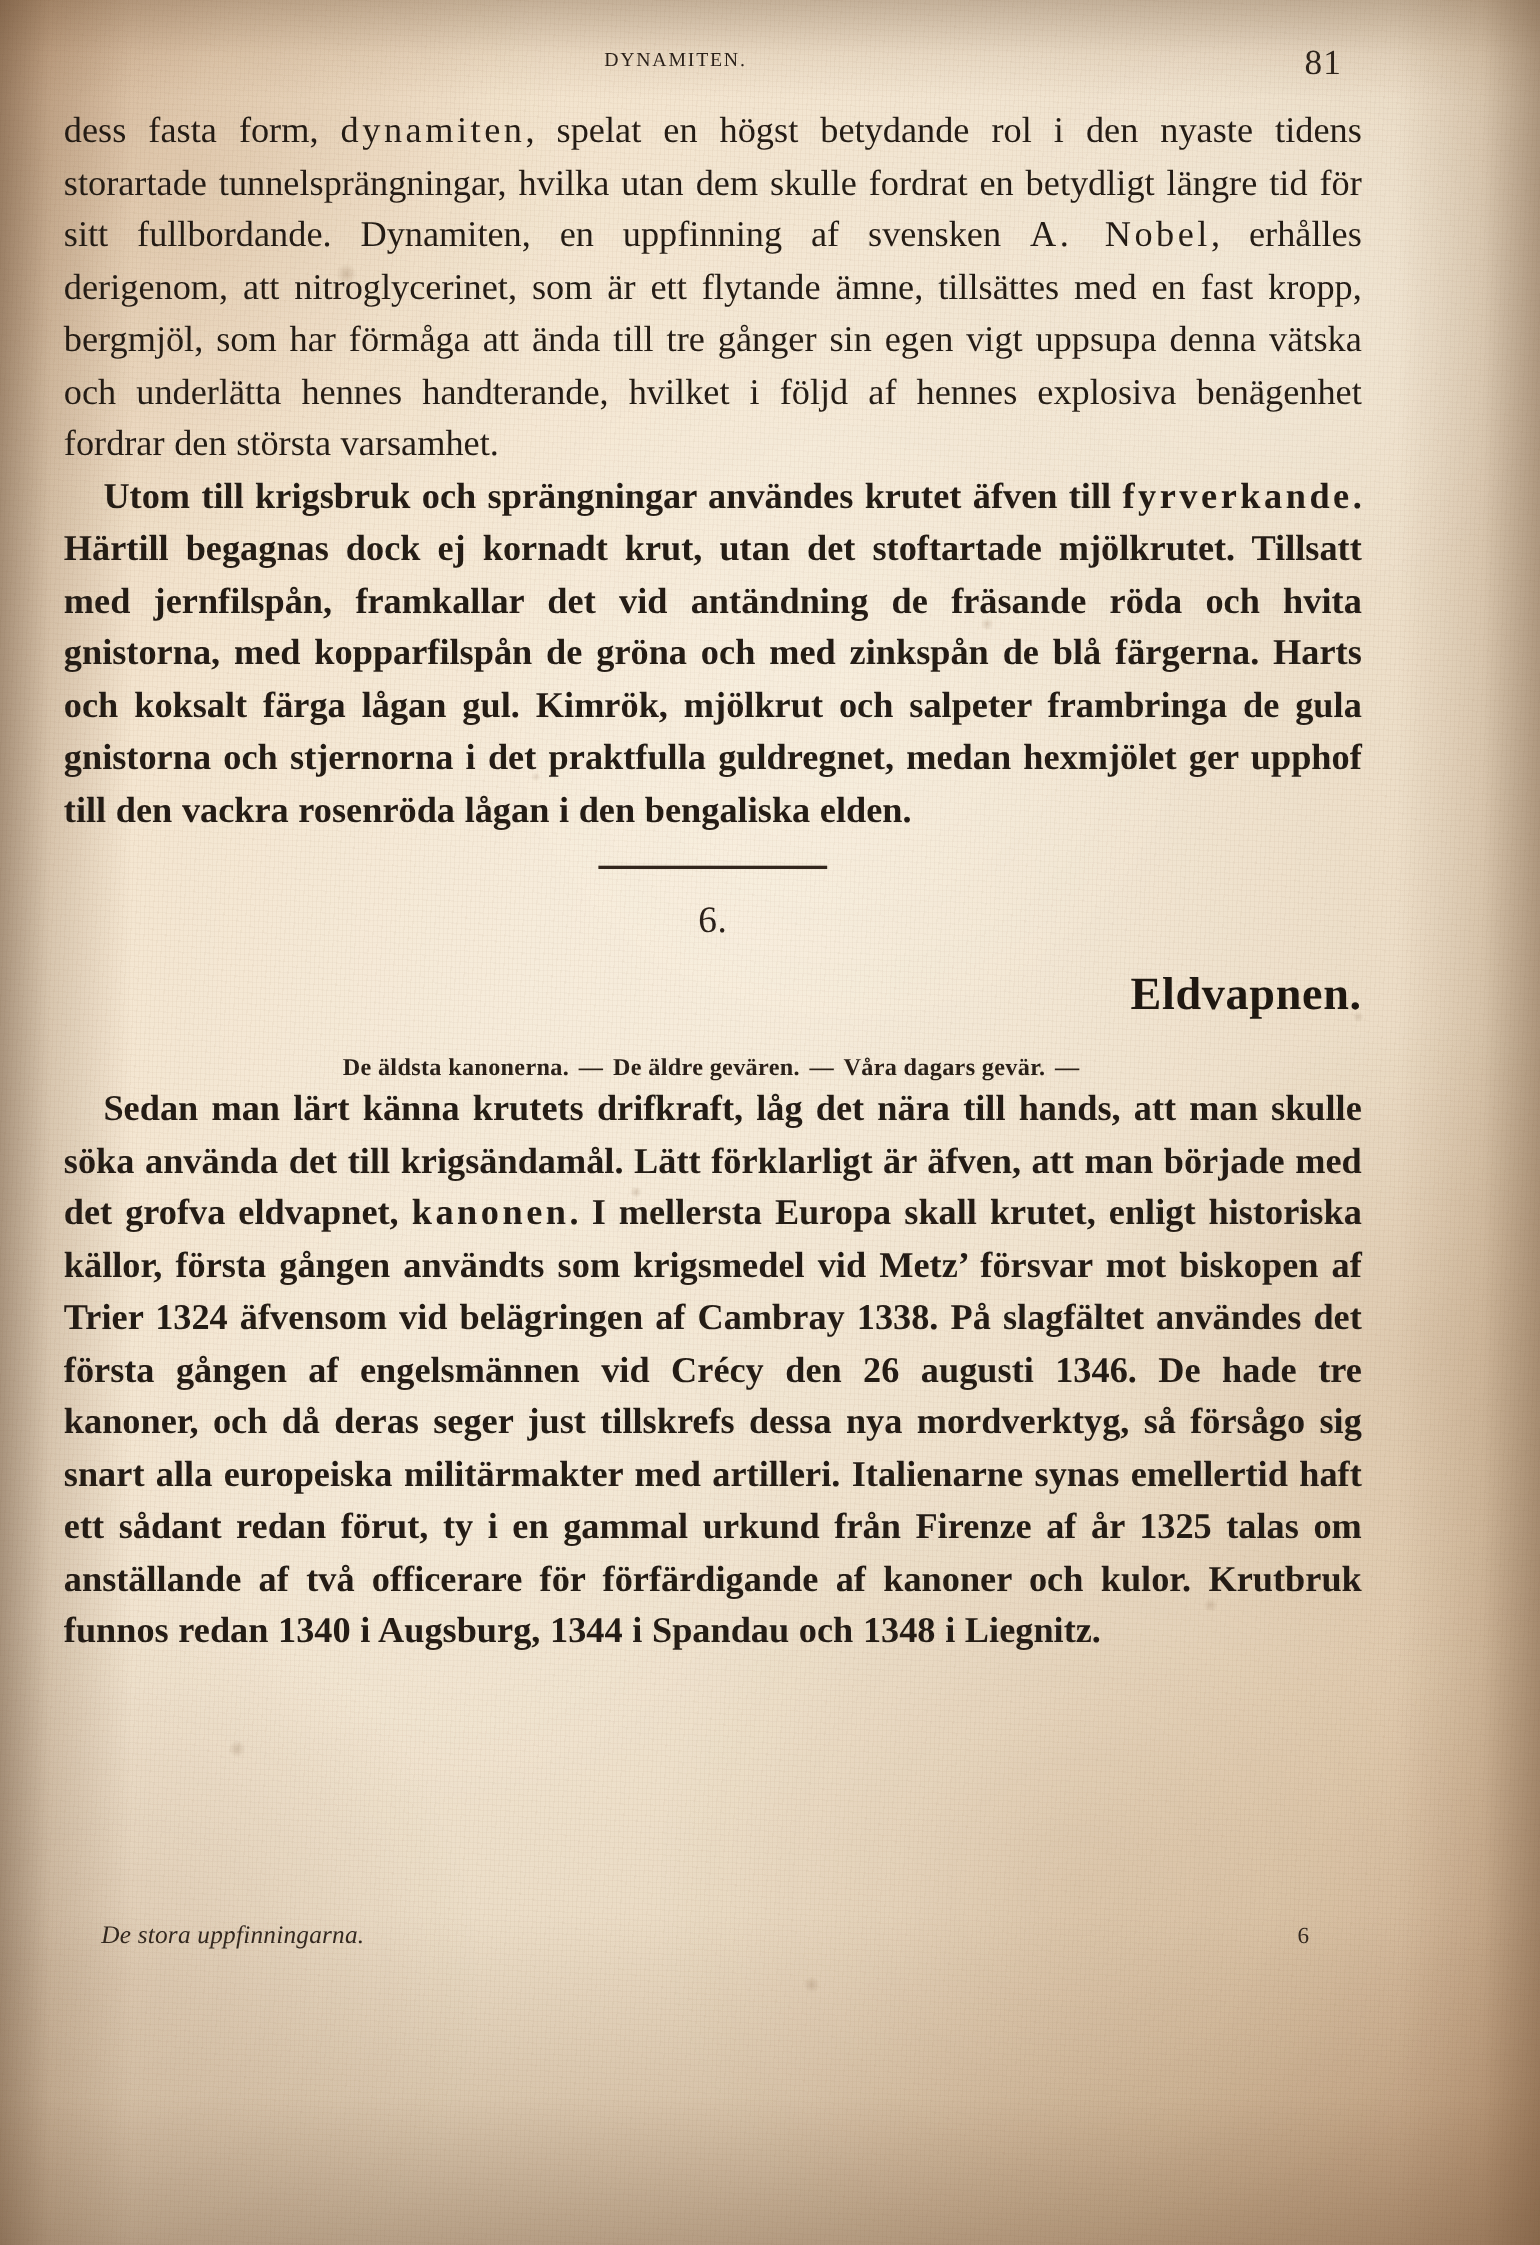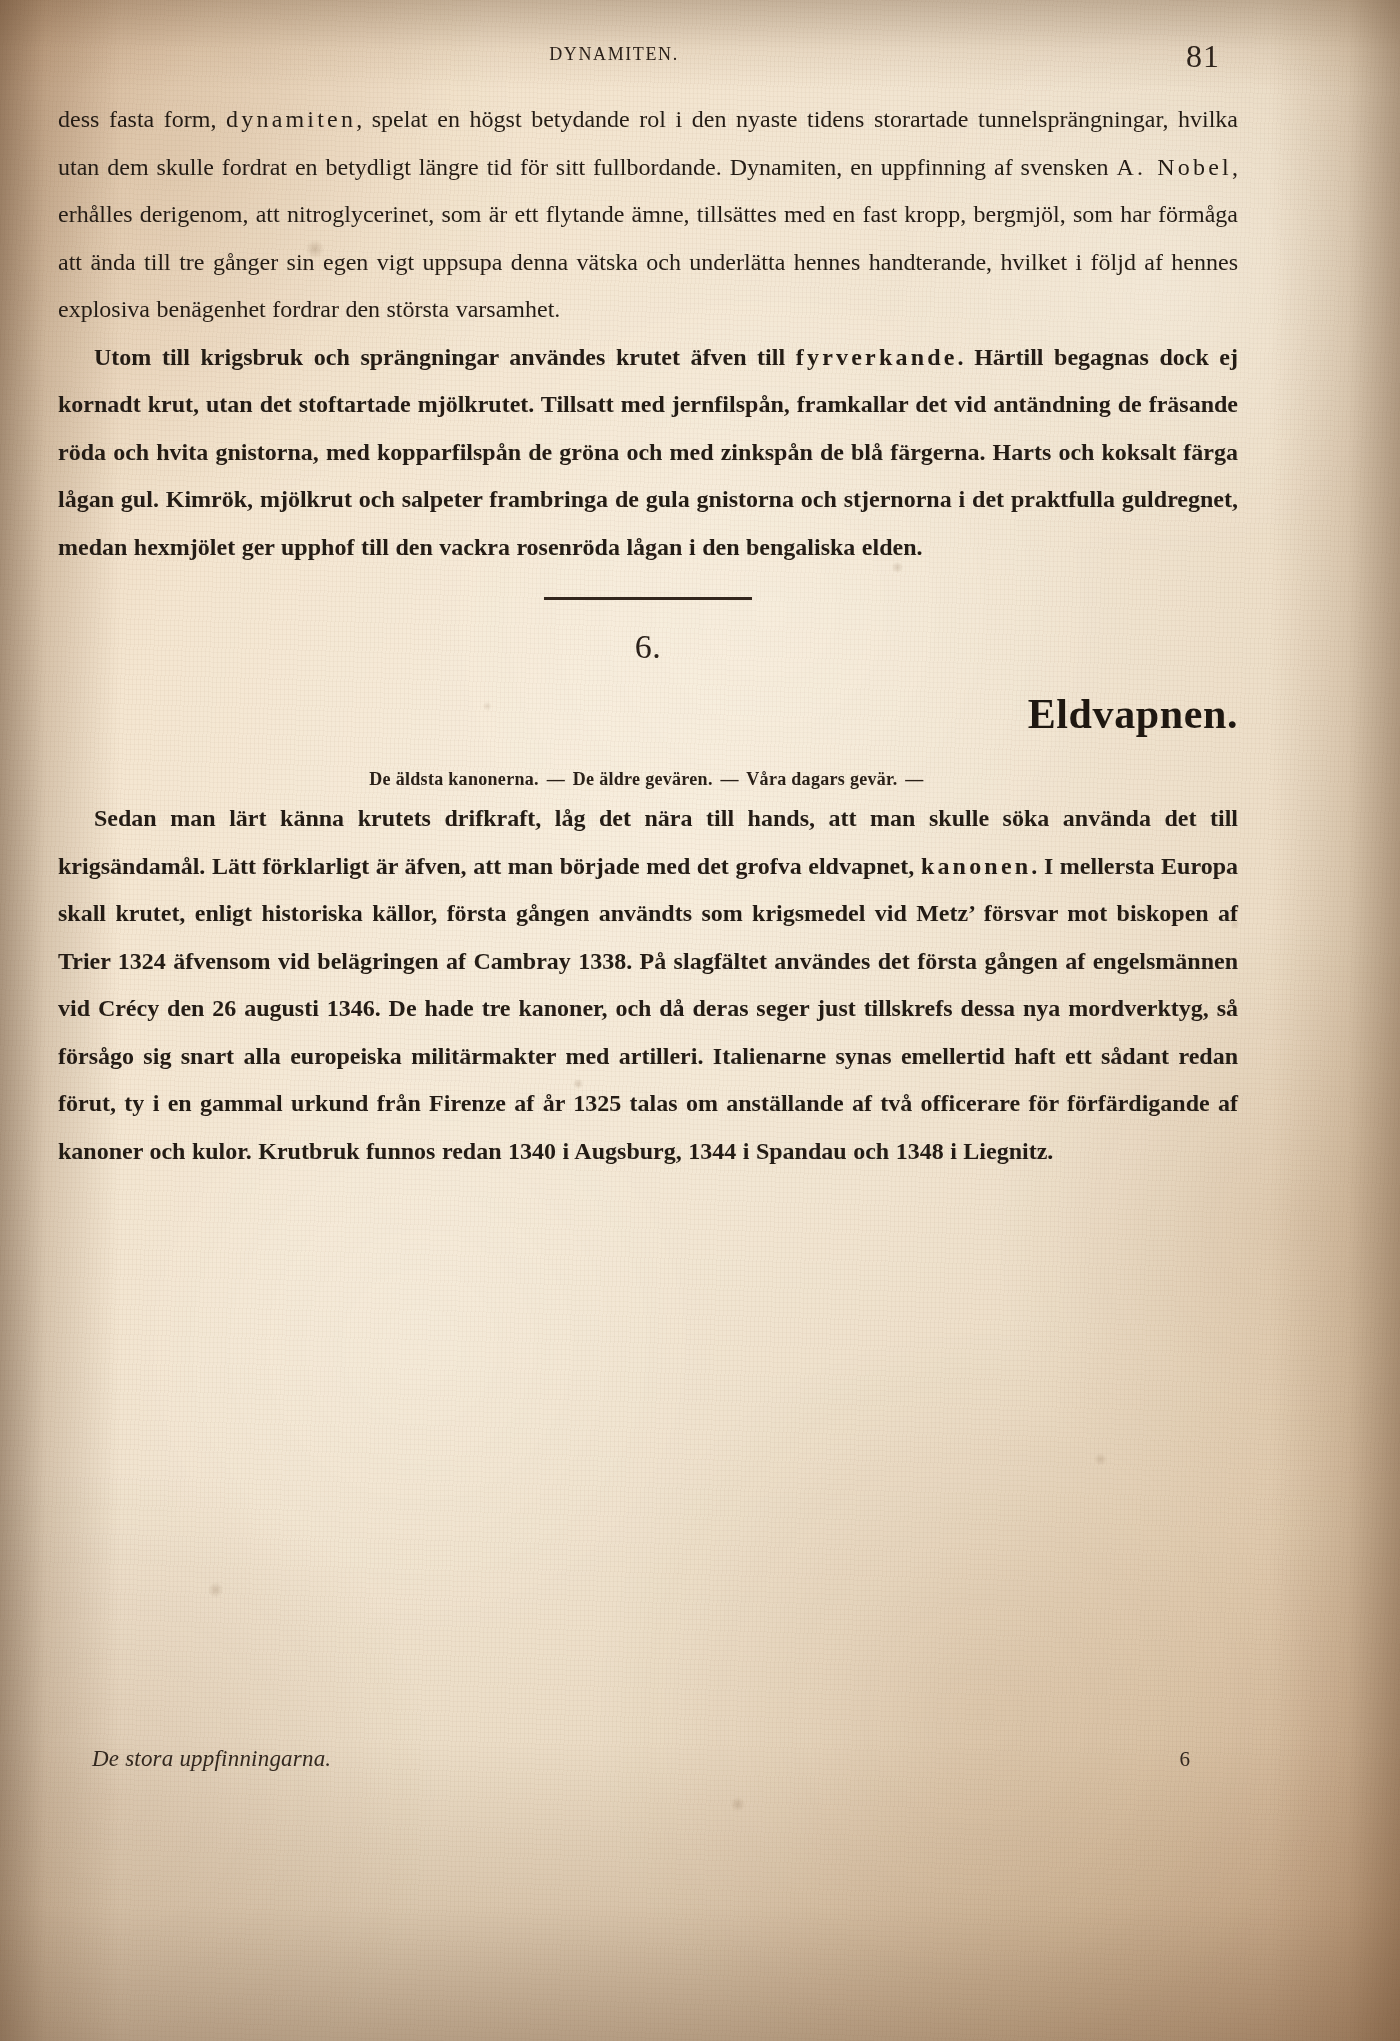--- a/index.html
+++ b/index.html
@@ -111,21 +111,21 @@
     position: absolute;
     right: 18px;
     top: -6px;
     font-size: 32px;
     color: #2e241c;
     letter-spacing: 1px;
   }
 
   p.body {
     margin: 0;
-    font-size: 24px;
+    font-size: 33px;
     line-height: 47.5px;
     color: #241c15;
     text-align: justify;
     text-justify: inter-word;
     word-spacing: 0.5px;
   }
   p.body.indent { text-indent: 36px; font-weight: bold; }
 
   .sp { letter-spacing: 3.2px; }
 
@@ -148,21 +148,21 @@
     text-align: right;
     font-size: 42px;
     font-weight: bold;
     color: #1f1811;
     margin-top: 24px;
     letter-spacing: 0.6px;
   }
 
   .synopsis {
     text-align: center;
-    font-size: 18px;
+    font-size: 22px;
     font-weight: bold;
     color: #2a2018;
     line-height: 31px;
     margin-top: 26px;
     letter-spacing: 0.3px;
   }
   .synopsis .dash { font-weight: bold; padding: 0 3px; }
 
   .afterhead { margin-top: 16px; }
 

